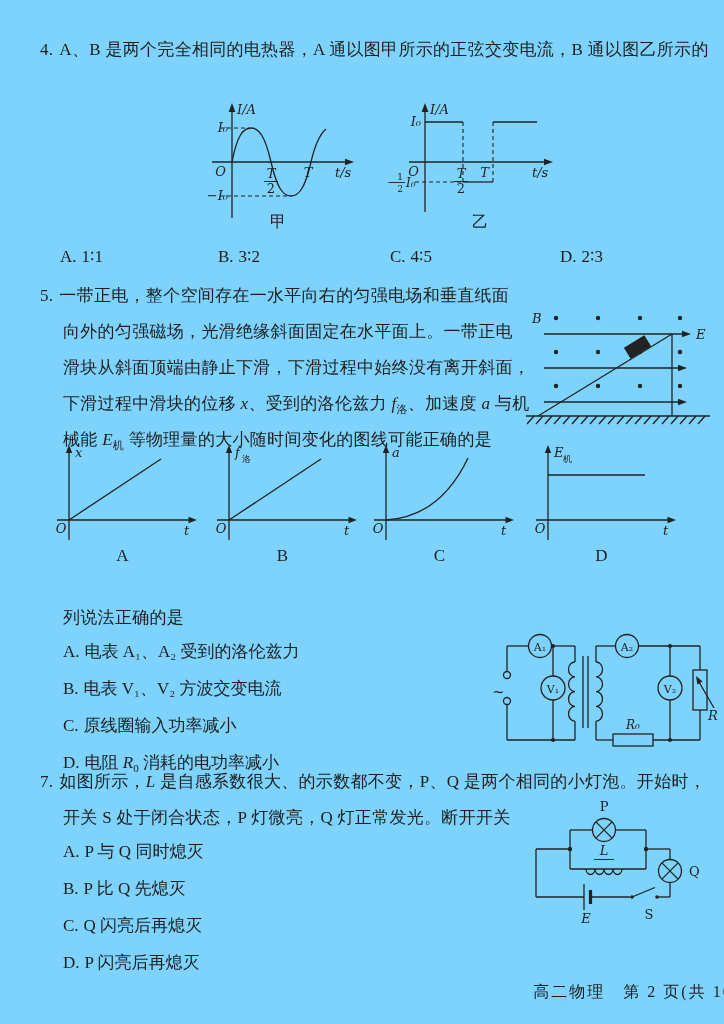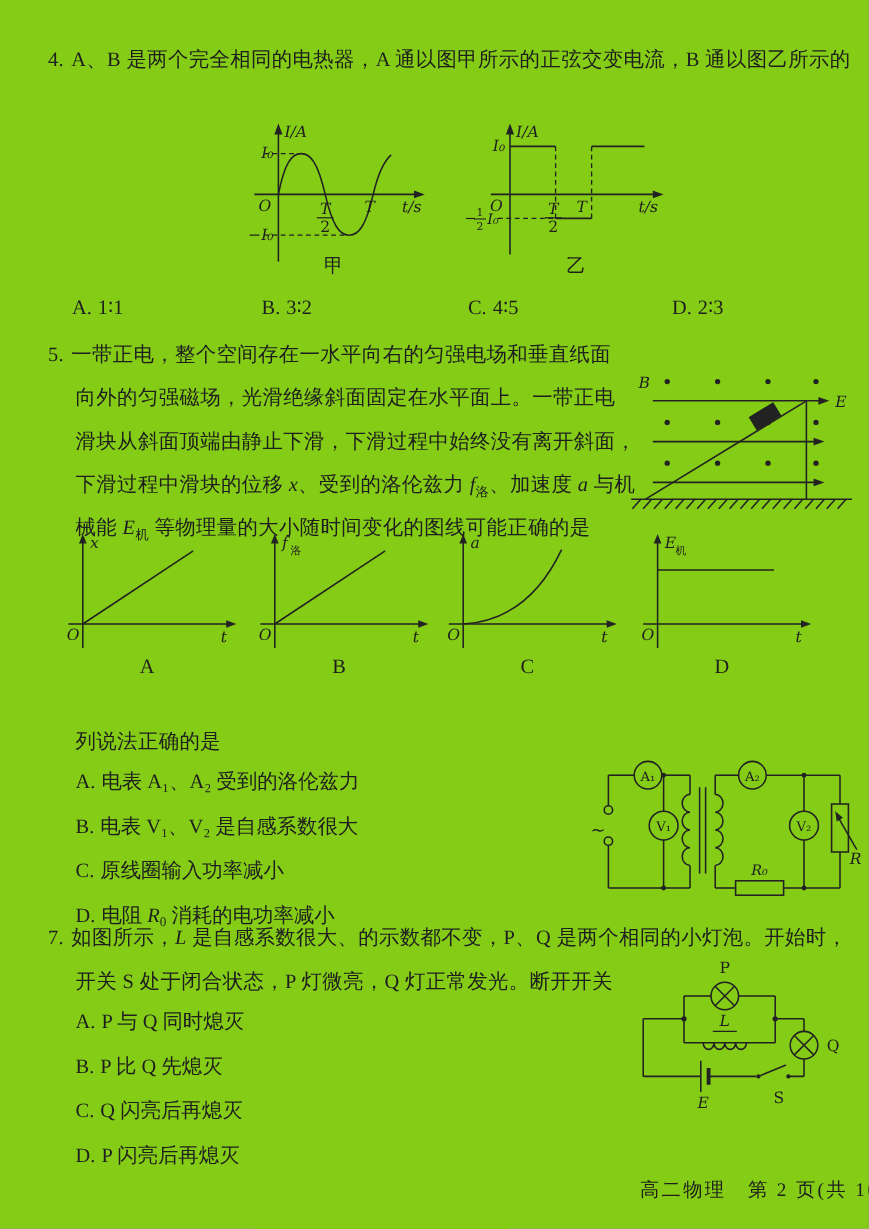--- a/index.html
+++ b/index.html
@@ -1,19 +1,19 @@
 <!DOCTYPE html>
 <html><head>
 <meta charset="utf-8">
 <style>
   * { margin:0; padding:0; box-sizing:border-box; }
   html,body { background:#9a9a9a; }
   .page {
     position:relative; width:724px; height:1024px; margin:0 auto;
-    background:#84cc16; color:#1e1e1e; overflow:hidden;
+    background:#7dd3fc; color:#1e1e1e; overflow:hidden;
     font-family:"Liberation Serif","DejaVu Serif",serif;
   }
   .line { position:absolute; font-size:17px; white-space:nowrap; letter-spacing:0.3px; }
   .qnum { margin-right:6px; }
   .it { font-style:italic; }
   sub { font-size:11px; vertical-align:-4px; }
   .opt { position:absolute; font-size:17px; white-space:nowrap; }
   .opt .lbl { margin-right:5px; }
   figure { position:absolute; }
   svg { overflow:visible; display:block; }
@@ -226,21 +226,21 @@
       <text class="sm" x="39" y="18">机</text>
       <text class="it" x="16" y="89" text-anchor="middle">O</text>
       <text class="it" x="139" y="91">t</text>
     </svg>
     <div class="cap-div">D</div>
   </figure>
 
   <div class="line" style="left:63px;top:606px"><span>列说法正确的是</span></div>
 
   <div class="opt" style="left:63px;top:640px"><span class="lbl">A.</span><span>电表 A₁、A₂ 受到的洛伦兹力</span></div>
-  <div class="opt" style="left:63px;top:677px"><span class="lbl">B.</span><span>电表 V₁、V₂ 是自感系数很大</span></div>
+  <div class="opt" style="left:63px;top:677px"><span class="lbl">B.</span><span>电表 V₁、V₂ 方波交变电流</span></div>
   <div class="opt" style="left:63px;top:714px"><span class="lbl">C.</span><span>原线圈输入功率减小</span></div>
   <div class="opt" style="left:63px;top:751px"><span class="lbl">D.</span><span>电阻 </span><span class="it">R</span><sub>0</sub><span> 消耗的电功率减小</span></div>
 
   <figure style="left:487px;top:616px;width:232px">
     <svg width="232" height="142" viewBox="0 0 232 142">
       <g>
         <line x1="20" y1="30" x2="41.5" y2="30"></line>
         <circle class="comp" cx="53" cy="30" r="11.5"></circle>
         <line x1="64.5" y1="30" x2="88" y2="30"></line>
         <line x1="88" y1="30" x2="88" y2="46"></line>

